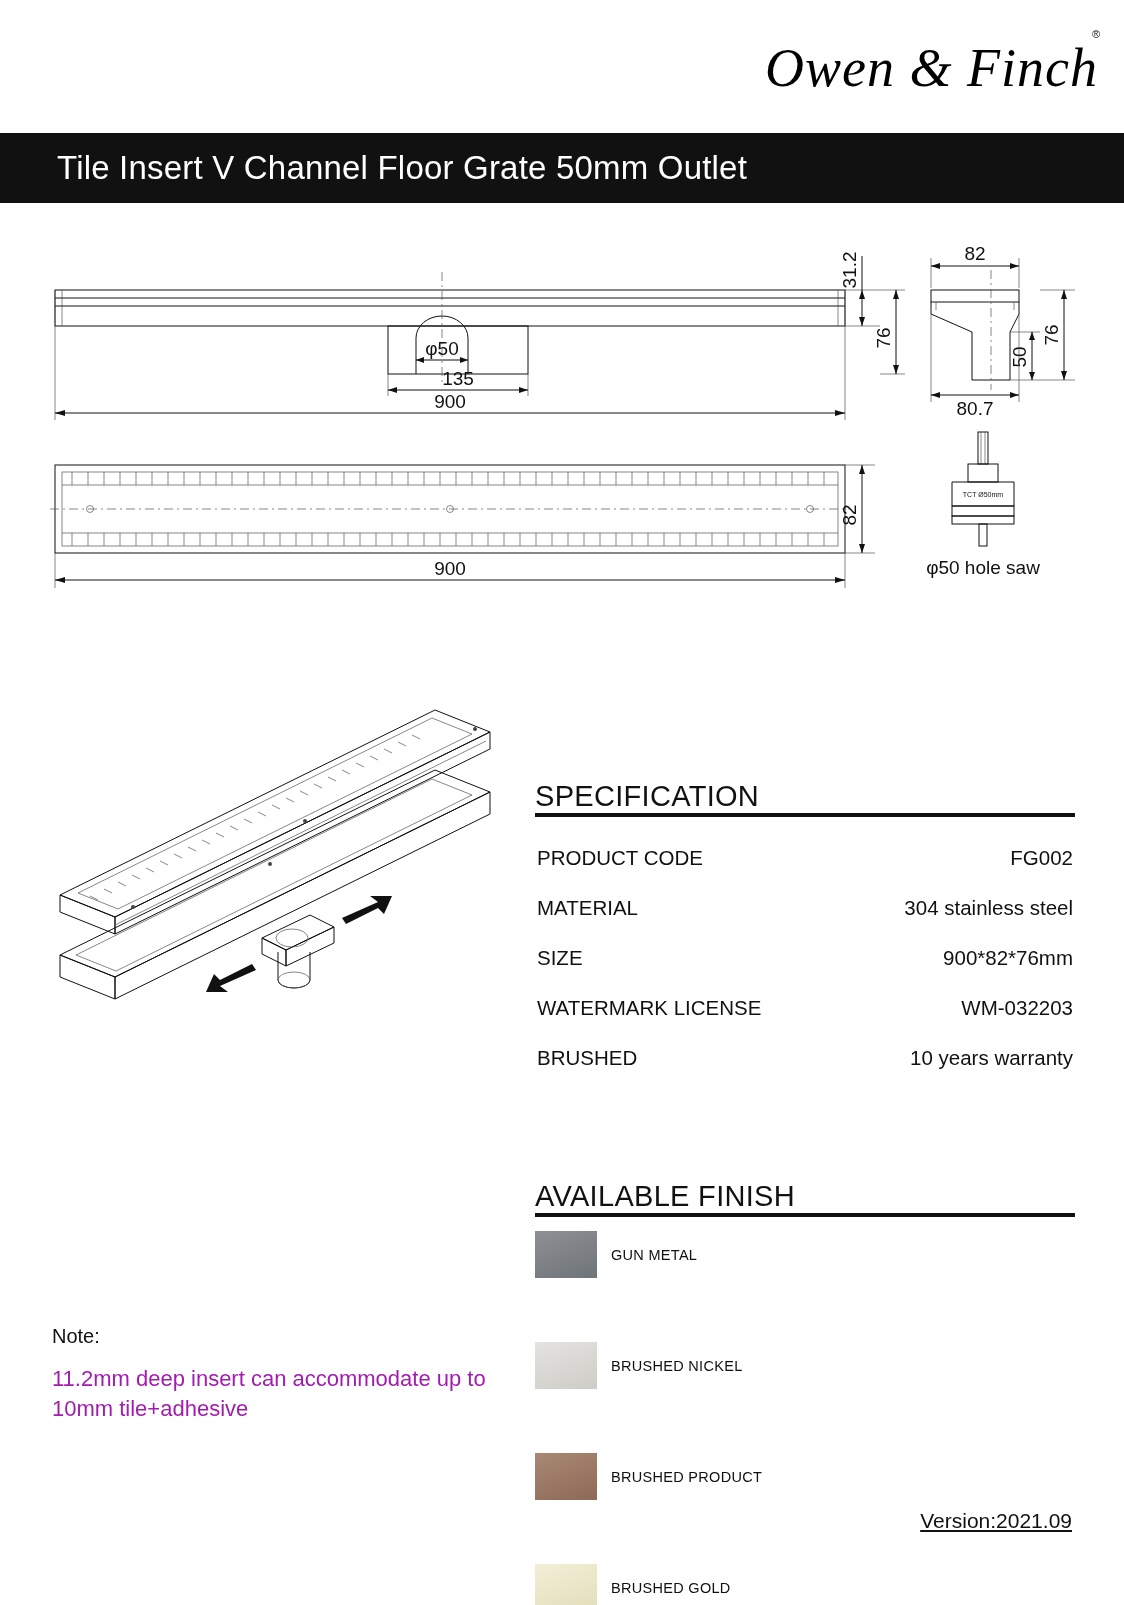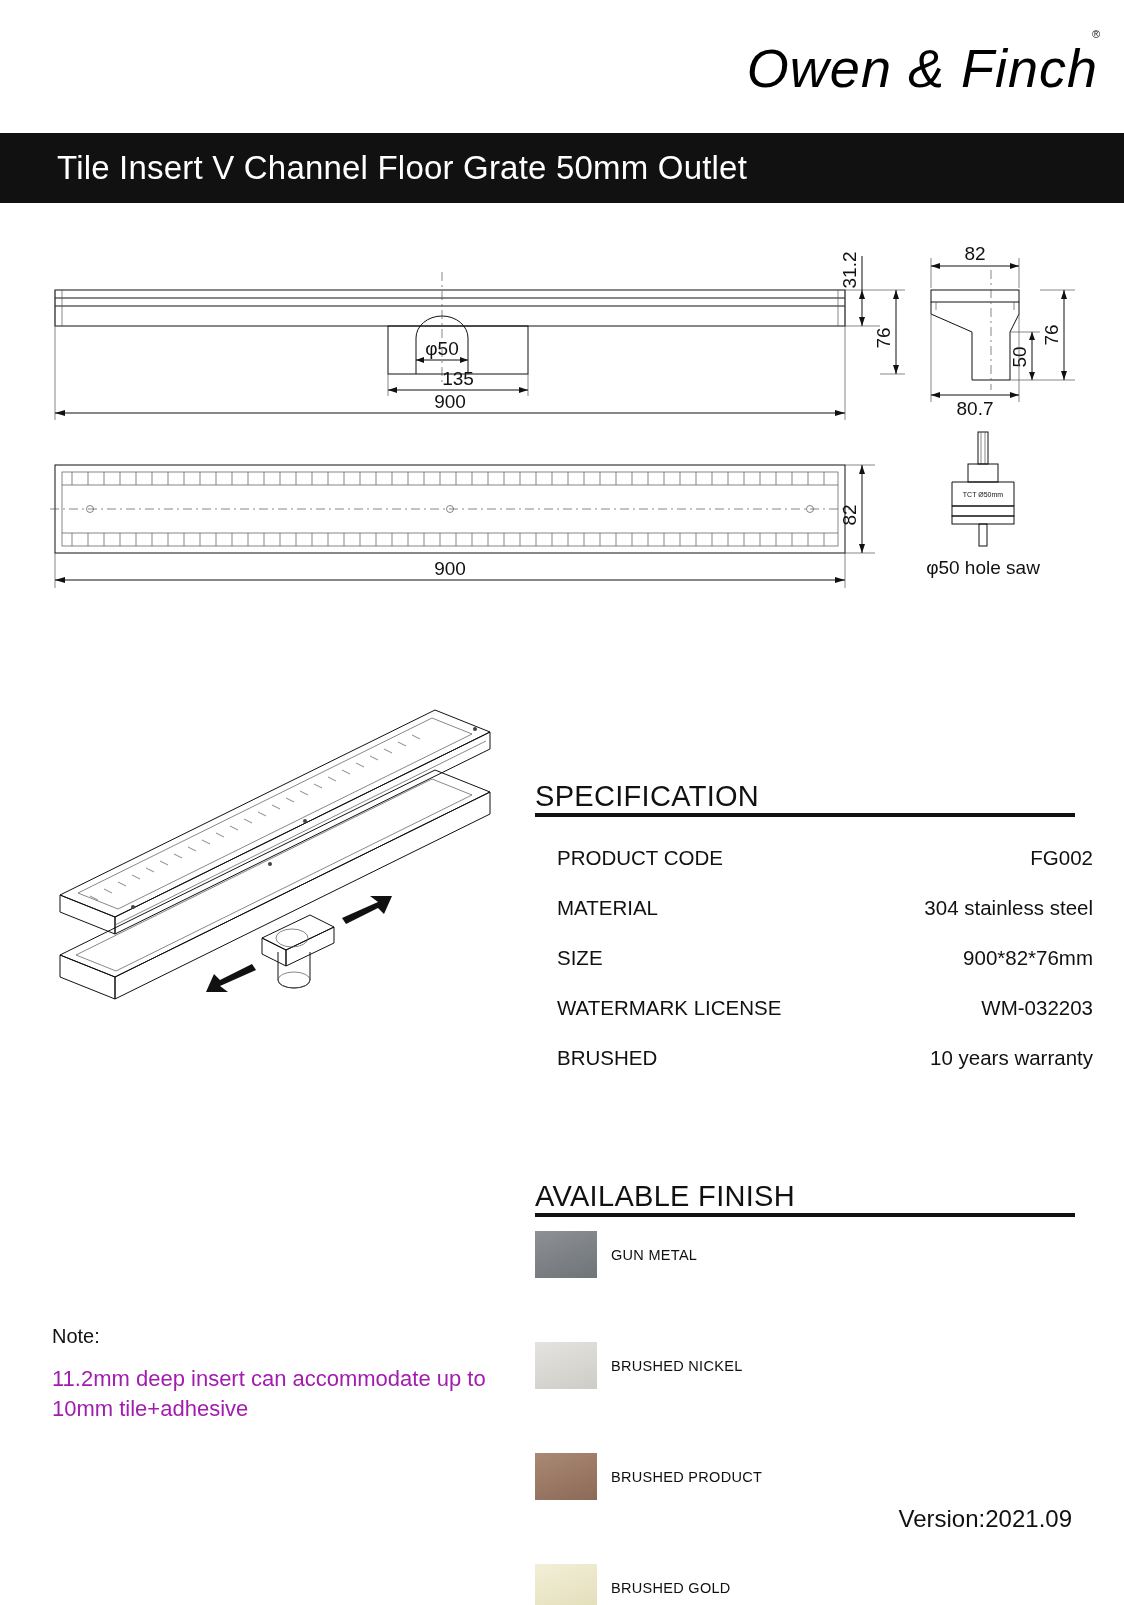--- a/index.html
+++ b/index.html
@@ -19,21 +19,21 @@
   
   .brand {
     position: absolute;
     top: 18px;
     right: 26px;
     text-align: right;
     width: 420px;
     height: 100px;
   }
   .brand-name {
-    font-family: Liberation Sans, sans-serif;
+    font-family: Liberation Serif, serif;
     font-style: italic;
     font-size: 54px;
     letter-spacing: 1px;
     line-height: 100px;
     white-space: nowrap;
     color: #000;
   }
   .brand-reg {
     position: absolute;
     top: 10px;
@@ -98,21 +98,20 @@
   .rule {
     height: 4px;
     background: #111;
     width: 100%;
     margin-bottom: 10px;
   }
   .spec-table {
     width: 100%;
     border-collapse: collapse;
     margin-top: 16px;
-    margin-left: 20px;
   }
   .spec-table td {
     font-size: 20.5px;
     padding: 13px 2px;
     color: #111;
     white-space: nowrap;
   }
   .spec-table td.k { text-align: left; }
   .spec-table td.v { text-align: right; }
 
@@ -164,22 +163,23 @@
     font-size: 22px;
     line-height: 1.35;
     color: #a21caf;
   }
 
   
   .version {
     position: absolute;
     right: 52px;
     bottom: 72px;
-    font-size: 24px;
+    font-size: 21px;
     color: #111;
+    text-decoration: underline;
   }
 
   .dim-text { font-size: 19px; font-family: "Liberation Sans", sans-serif; fill: #111; }
   .dim-text-xs { font-size: 7px; font-family: "Liberation Sans", sans-serif; fill: #111; }
   .ln { stroke: #111; stroke-width: 1; fill: none; }
   .ln-thin { stroke: #555; stroke-width: 0.7; fill: none; }
   .ln-dash { stroke: #555; stroke-width: 0.7; fill: none; stroke-dasharray: 9 4 2 4; }
 </style>
 </head>
 <body>

